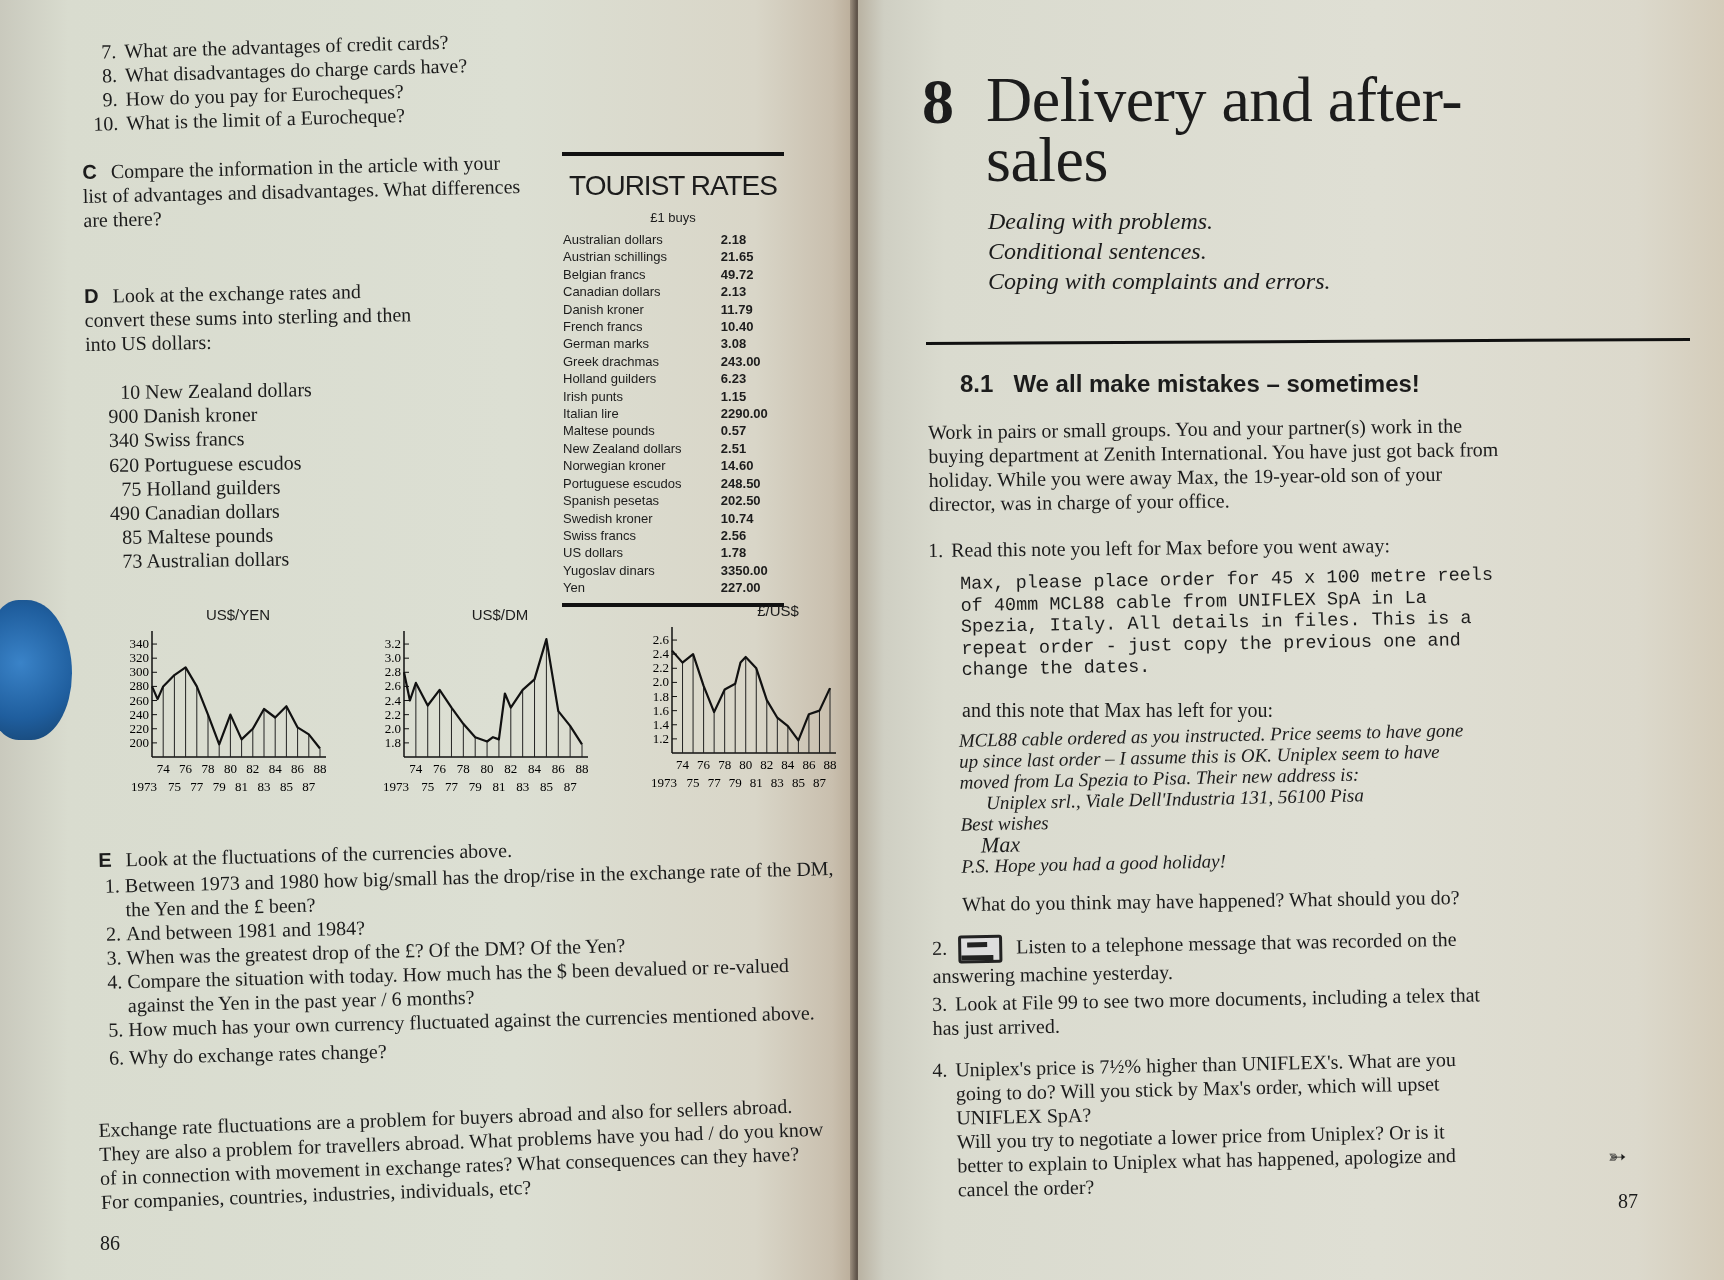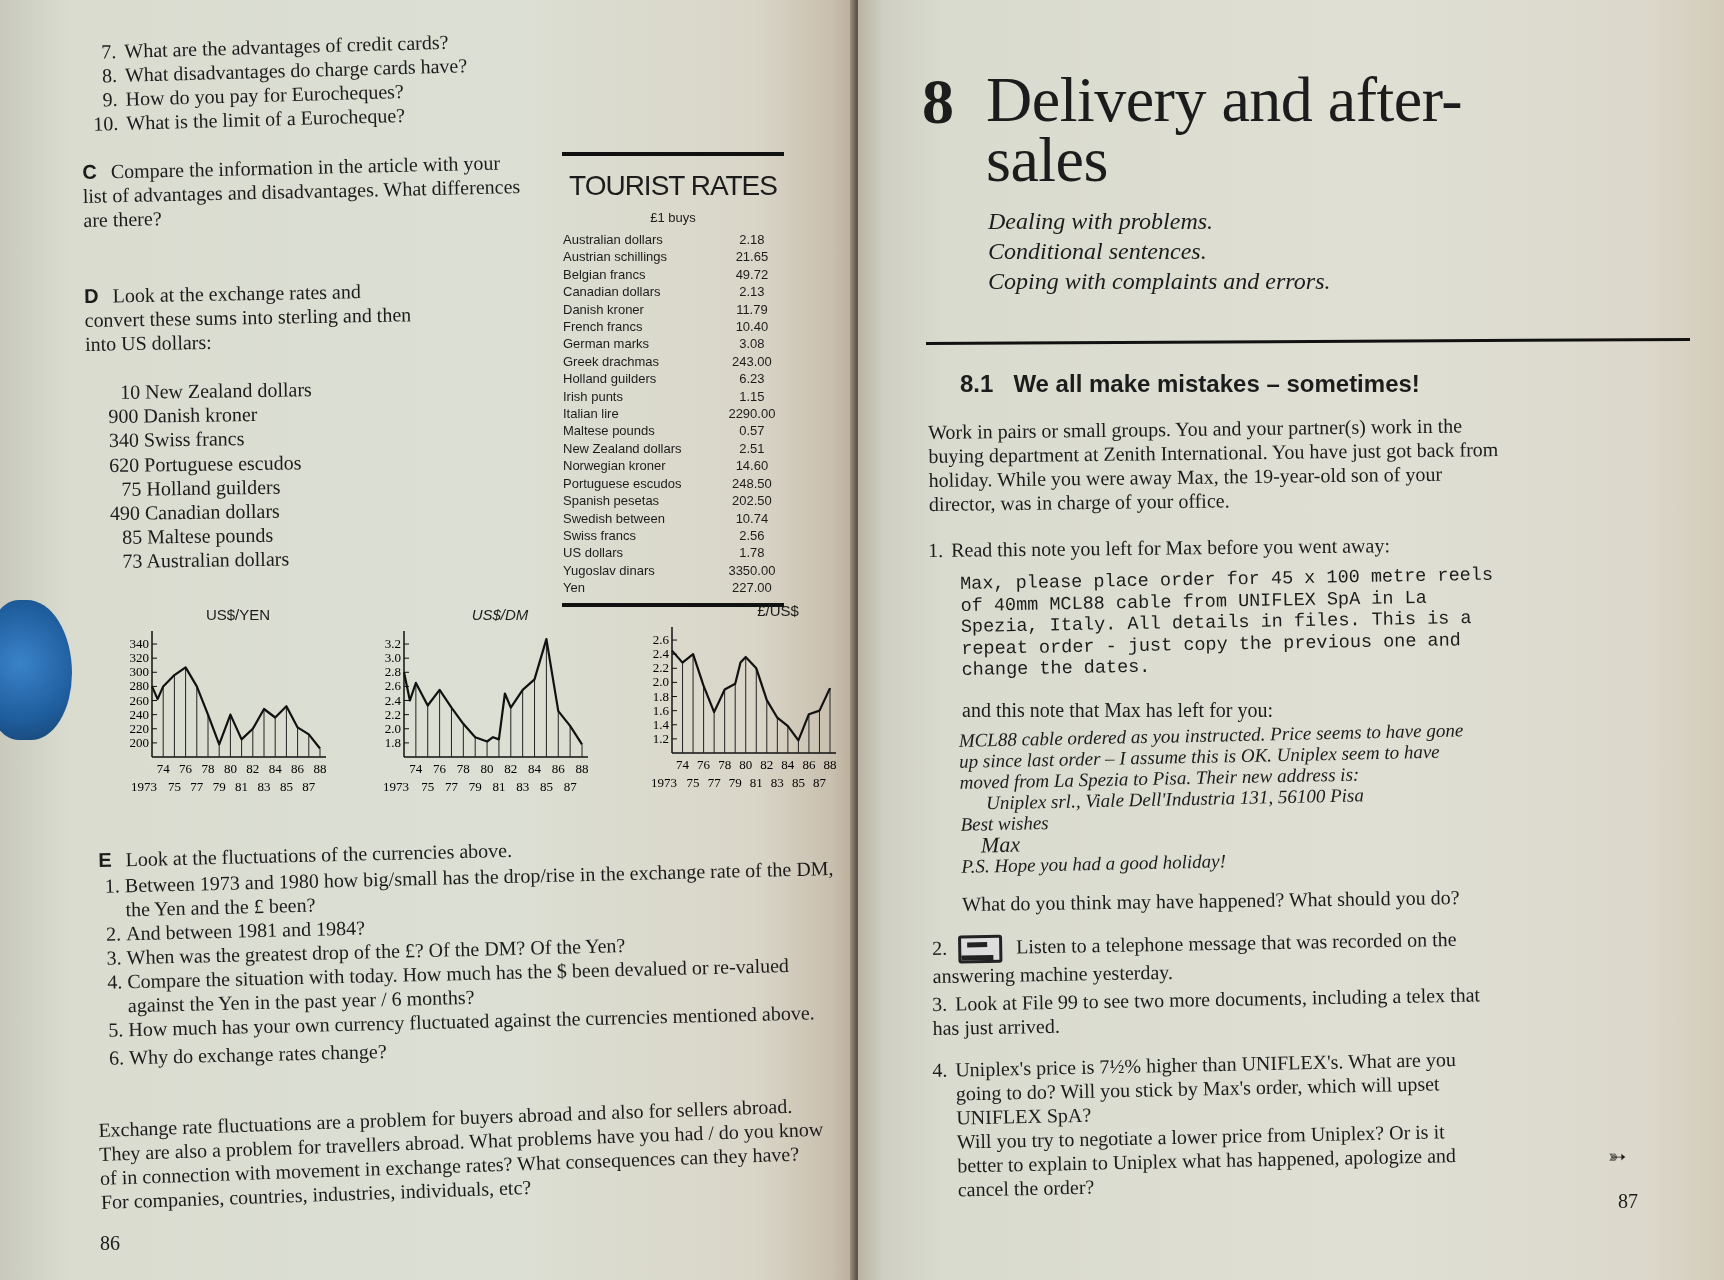--- a/index.html
+++ b/index.html
@@ -14,21 +14,21 @@
   .bold{font-weight:bold;margin-left:32px;}
   .letter{font-family:"Liberation Sans",sans-serif;font-weight:bold;font-size:20px;margin-right:14px;}
   ol.qs{margin:0;padding-left:36px;}
   ol.qs li{font-size:20px;line-height:24px;}
   
   .rates{left:562px;top:152px;width:222px;}
   .rates .rule-top{height:4px;background:#111;margin-bottom:14px;}
   .rates .title{font-family:"Liberation Sans",sans-serif;font-size:28px;letter-spacing:-1px;text-align:center;}
   .rates .sub{font-family:"Liberation Sans",sans-serif;font-size:13px;text-align:center;margin:8px 0 6px 0;}
   .rates table{width:100%;border-collapse:collapse;font-family:"Liberation Sans",sans-serif;font-size:13px;line-height:15.4px;}
-  .rates td.v{text-align:center;}
+  .rates td.v{text-align:left;font-weight:bold;}
   .rates .rule-bot{height:4px;background:#111;margin-top:6px;}
   .sums{left:108px;top:380px;font-size:20px;line-height:24.2px;}
   .chart{position:absolute;}
   .chart .ct{font-family:"Liberation Sans",sans-serif;font-size:15px;text-align:center;}
   .chart svg{display:block;}
   .handwriting{font-family:"Liberation Serif",serif;font-style:italic;font-size:19px;line-height:21px;transform:rotate(-1.2deg);}
   .typed{font-family:"Liberation Mono",monospace;font-size:18.5px;line-height:21.5px;white-space:pre-wrap;}
 </style>
 </head>
 <body>
@@ -125,21 +125,21 @@
           </tr>
           <tr>
             <td>Portuguese escudos</td>
             <td class="v">248.50</td>
           </tr>
           <tr>
             <td>Spanish pesetas</td>
             <td class="v">202.50</td>
           </tr>
           <tr>
-            <td>Swedish between</td>
+            <td>Swedish kroner</td>
             <td class="v">10.74</td>
           </tr>
           <tr>
             <td>Swiss francs</td>
             <td class="v">2.56</td>
           </tr>
           <tr>
             <td>US dollars</td>
             <td class="v">1.78</td>
           </tr>
@@ -205,21 +205,21 @@
         <text x="66.4" y="168" text-anchor="middle" font-size="13" font-family="Liberation Serif, serif">75</text>
         <text x="88.8" y="168" text-anchor="middle" font-size="13" font-family="Liberation Serif, serif">77</text>
         <text x="111.2" y="168" text-anchor="middle" font-size="13" font-family="Liberation Serif, serif">79</text>
         <text x="133.6" y="168" text-anchor="middle" font-size="13" font-family="Liberation Serif, serif">81</text>
         <text x="156" y="168" text-anchor="middle" font-size="13" font-family="Liberation Serif, serif">83</text>
         <text x="178.4" y="168" text-anchor="middle" font-size="13" font-family="Liberation Serif, serif">85</text>
         <text x="200.8" y="168" text-anchor="middle" font-size="13" font-family="Liberation Serif, serif">87</text>
       </svg>
   </div>
   <div class="chart" style="left:360px;top:606px;width:240px;">
-    <div class="ct" style="padding-left:40px;font-style:italic;">US$/DM</div>
+    <div class="ct" style="padding-left:40px;">US$/DM</div>
     <svg id="chart1" width="240" height="200">
         <line x1="44" y1="8" x2="44" y2="134" stroke="#111" stroke-width="1.5"></line>
         <line x1="44" y1="134" x2="228" y2="134" stroke="#111" stroke-width="1.5"></line>
         <line x1="44" y1="119.88235294117646" x2="49" y2="119.88235294117646" stroke="#111"></line>
         <text x="41" y="123.88235294117646" text-anchor="end" font-size="13" font-family="Liberation Serif, serif">1.8</text>
         <line x1="44" y1="105.76470588235294" x2="49" y2="105.76470588235294" stroke="#111"></line>
         <text x="41" y="109.76470588235294" text-anchor="end" font-size="13" font-family="Liberation Serif, serif">2.0</text>
         <line x1="44" y1="91.64705882352939" x2="49" y2="91.64705882352939" stroke="#111"></line>
         <text x="41" y="95.64705882352939" text-anchor="end" font-size="13" font-family="Liberation Serif, serif">2.2</text>
         <line x1="44" y1="77.52941176470588" x2="49" y2="77.52941176470588" stroke="#111"></line>

